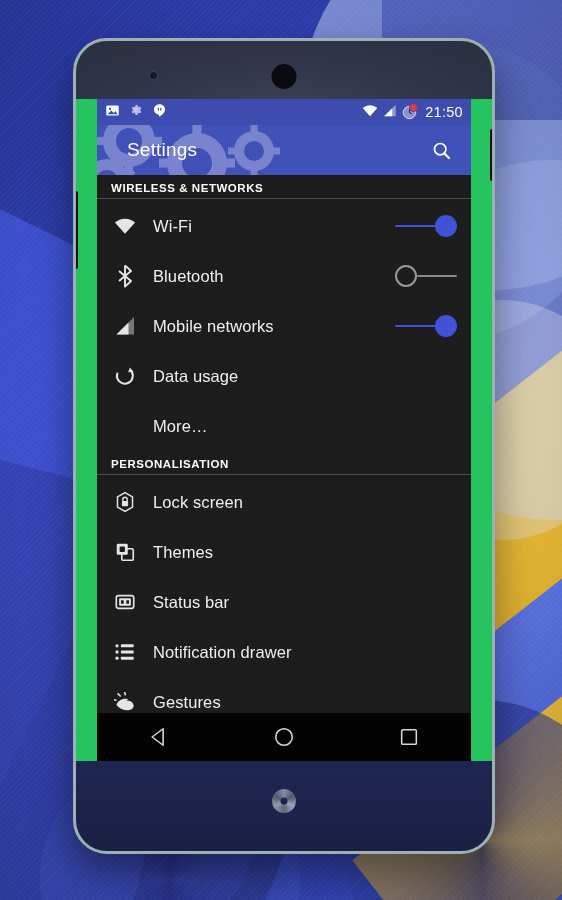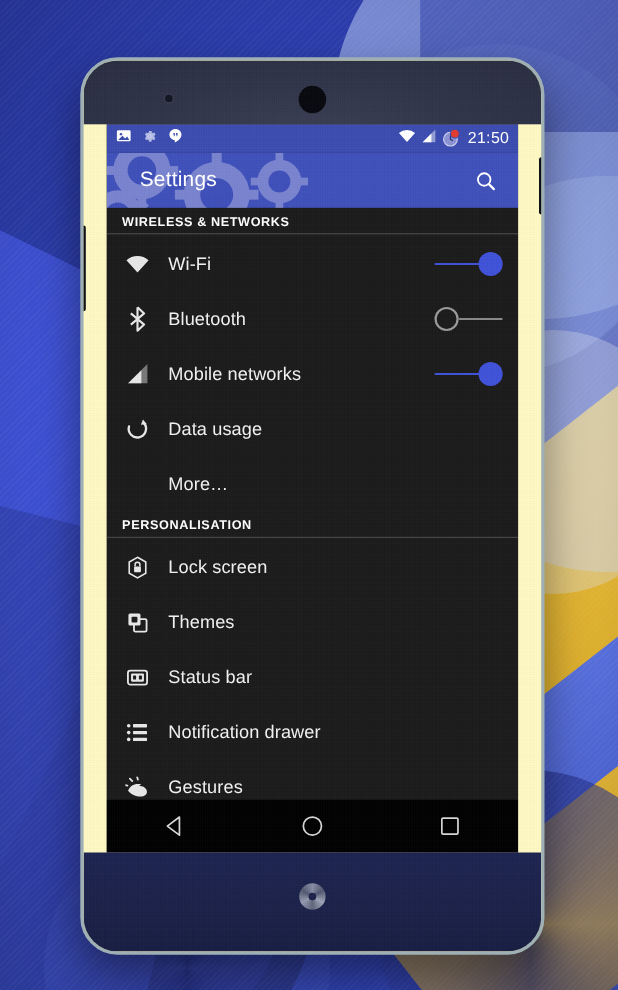--- a/index.html
+++ b/index.html
@@ -107,23 +107,23 @@
       rgba(40,53,150,.2),rgba(70,90,210,.55));
     opacity:.75;
   }
   .wp-vignette{
     inset:0;
     background:radial-gradient(ellipse at 50% 45%,rgba(0,0,0,0) 45%,rgba(0,0,0,.18) 100%);
   }
 
   
   #phone{
-    position:absolute;left:73px;top:52px;width:416px;height:810px;
+    position:absolute;left:73px;top:38px;width:416px;height:810px;
     border-radius:34px;
-    background:#fef9c3;
+    background:#22c55e;
     border:3px solid #9fb0b4;
     box-shadow:0 20px 42px rgba(0,0,0,.45);
     overflow:hidden;
   }
   .phone-topband{
     position:absolute;left:0;right:0;top:0;height:58px;
     background:
       radial-gradient(ellipse at 50% 120%,#3a3f55 0%,#2e3347 55%,#282d40 100%);
   }
   .phone-noise{

